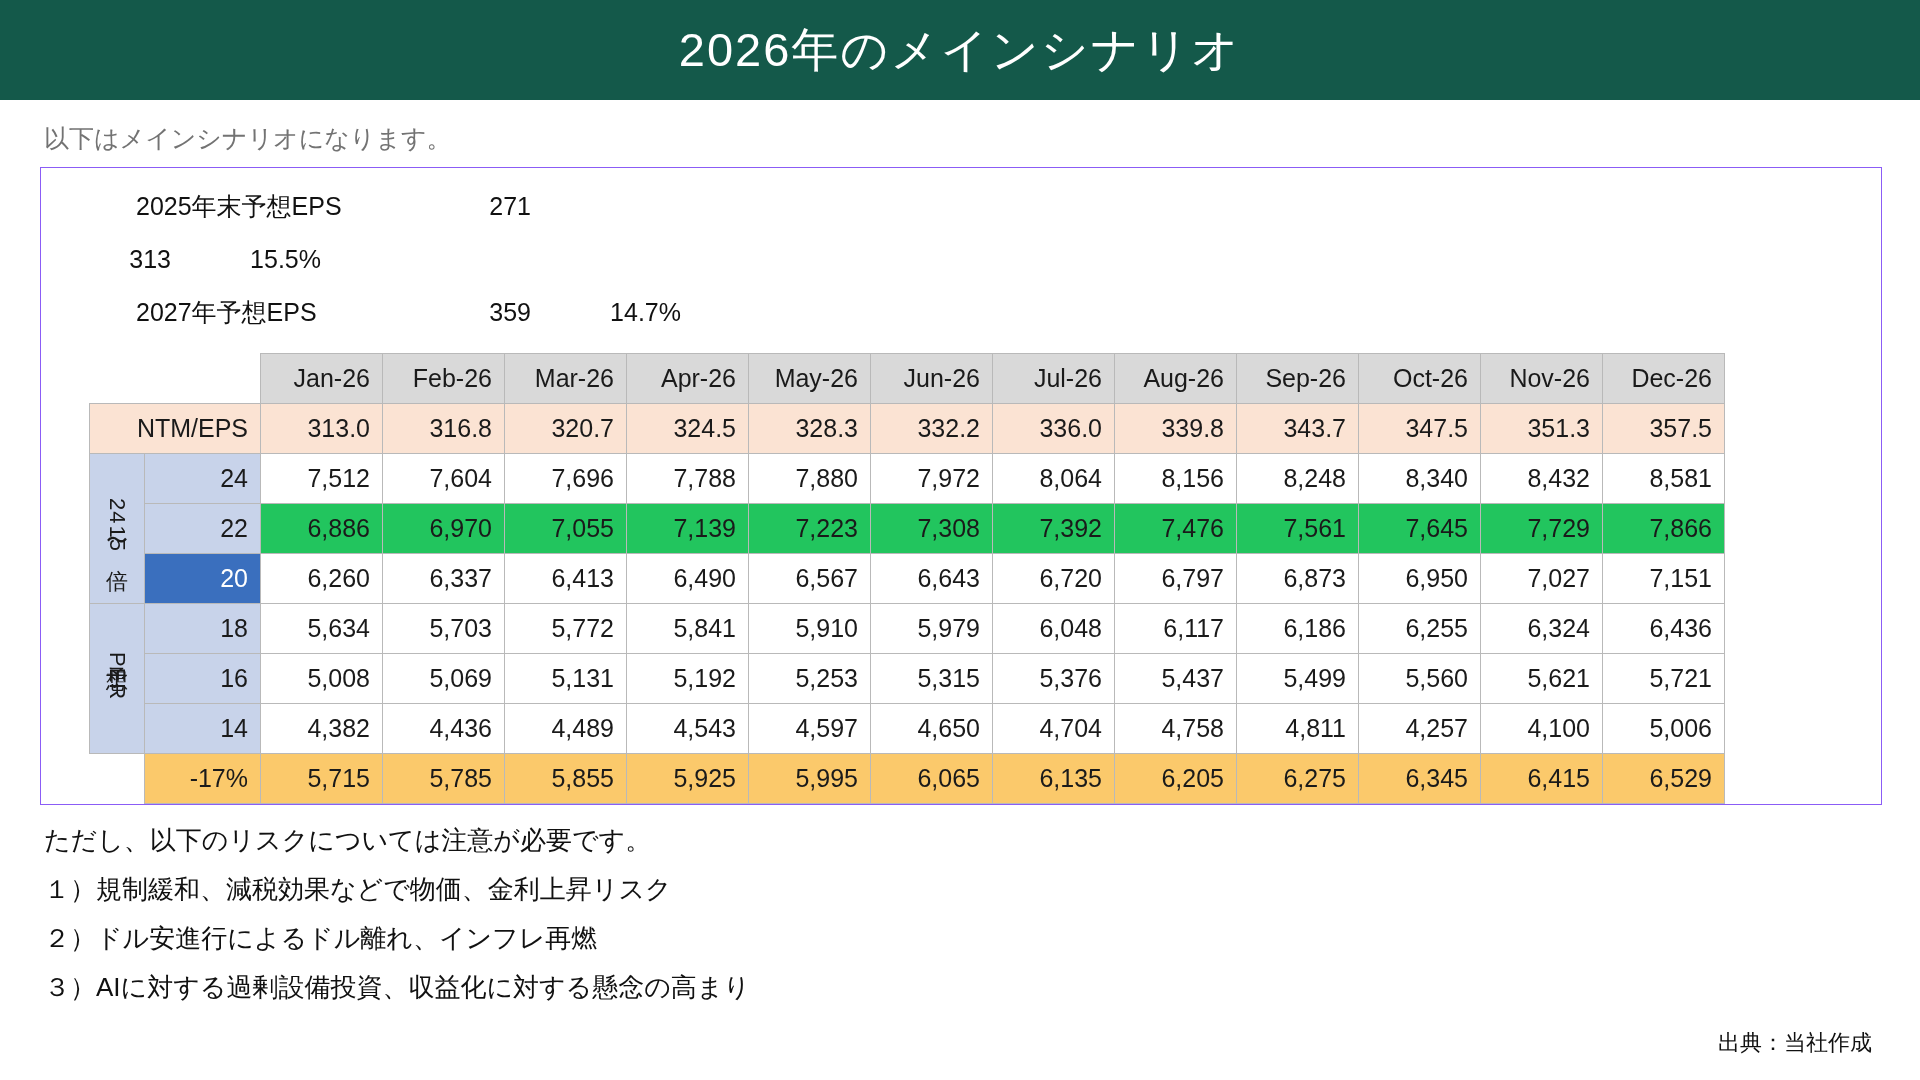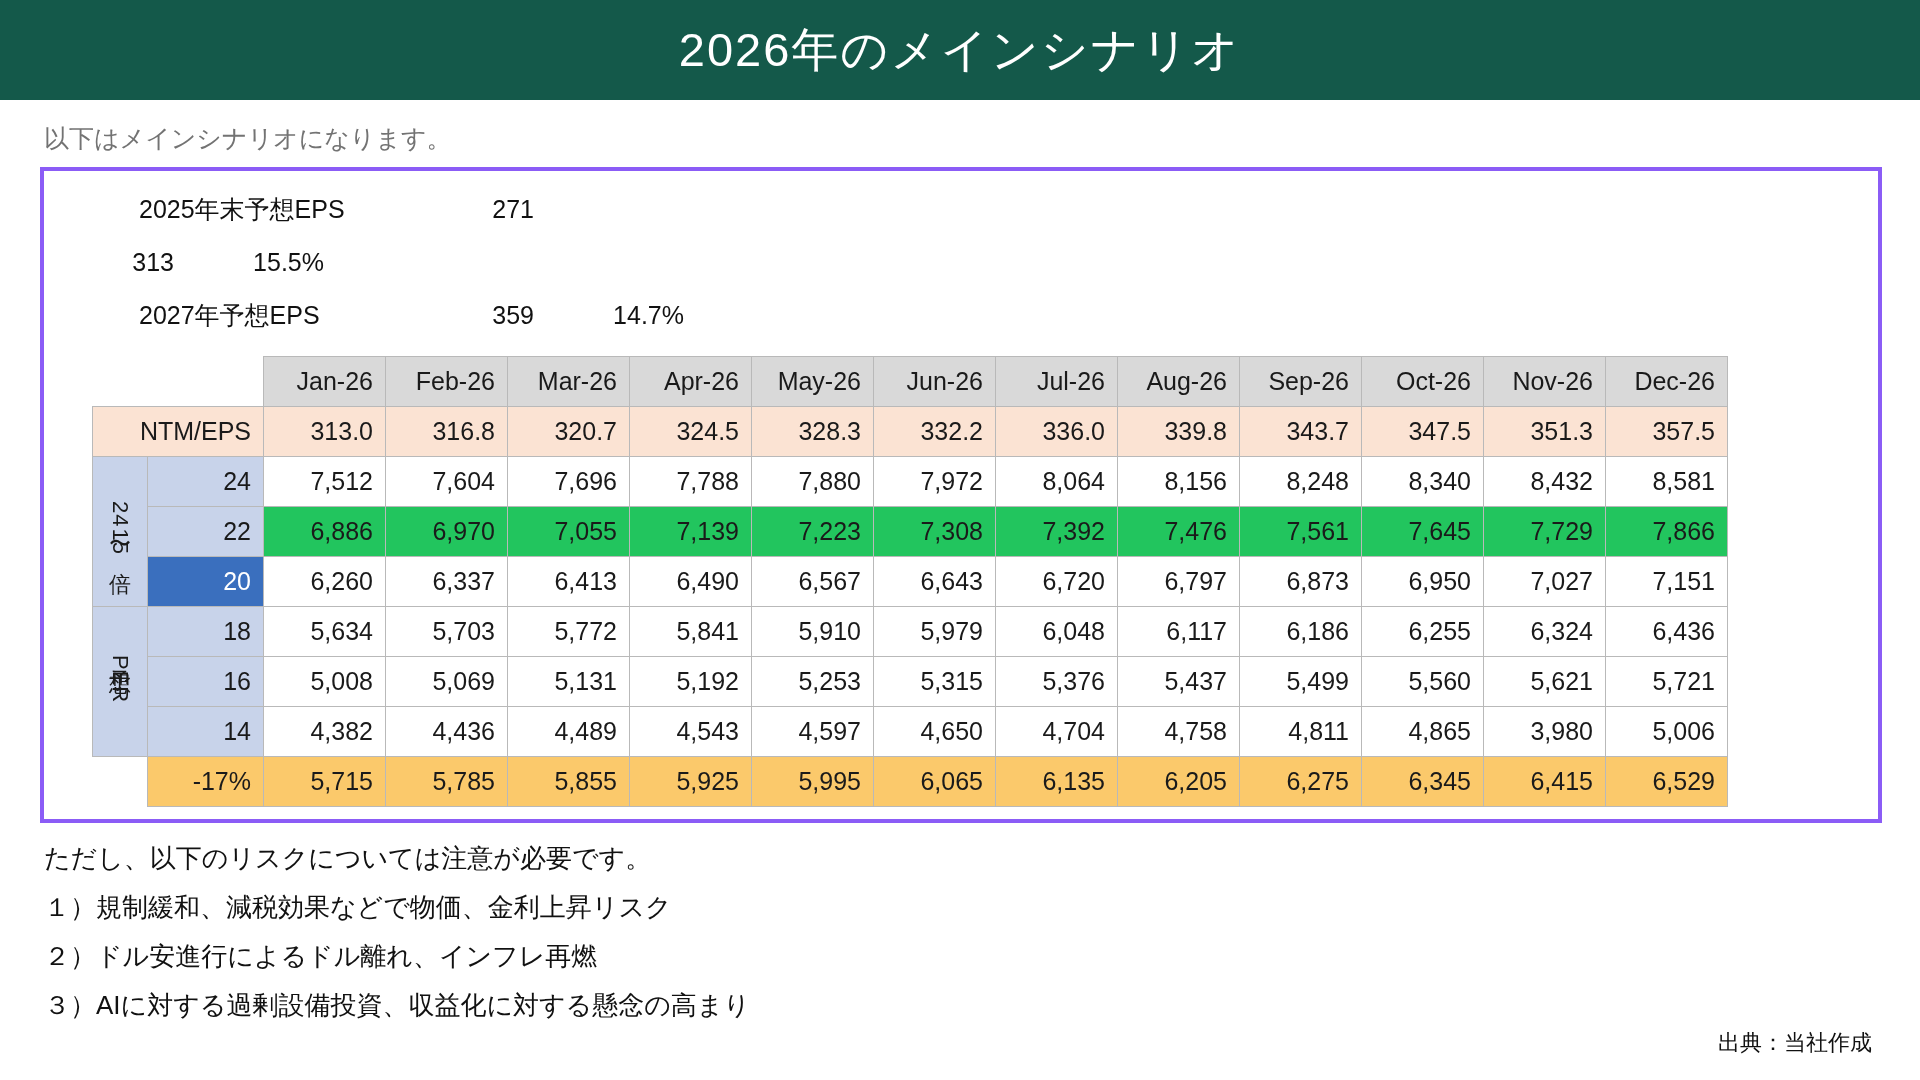--- a/index.html
+++ b/index.html
@@ -35,21 +35,21 @@
   .body-wrap {
     padding: 18px 40px 0 40px;
   }
   .lead-text {
     font-size: 25px;
     color: #737373;
     margin: 4px 0 12px 4px;
   }
   
   .table-box {
-    border: 4px solid #8b5cf6;
+    border: 1px solid #8b5cf6;
     width: 1842px;
     background: #ffffff;
     padding: 0;
     position: relative;
   }
   
   .eps-summary {
     padding: 12px 0 14px 0;
   }
   .eps-row {
@@ -69,21 +69,21 @@
   }
   .eps-pct {
     width: 150px;
     text-align: right;
     padding-left: 30px;
   }
   
   table.grid {
     border-collapse: collapse;
     margin-left: 48px;
-    margin-bottom: 12px;
+    margin-bottom: 0;
     font-size: 25px;
     color: #1a1a1a;
   }
   table.grid td, table.grid th {
     border: 1px solid #b9b9b9;
     height: 50px;
     padding: 0 12px;
     font-weight: normal;
     text-align: right;
     white-space: nowrap;
@@ -320,22 +320,22 @@
             <td class="per-num">14</td>
             <td class="val">4,382</td>
             <td class="val">4,436</td>
             <td class="val">4,489</td>
             <td class="val">4,543</td>
             <td class="val">4,597</td>
             <td class="val">4,650</td>
             <td class="val">4,704</td>
             <td class="val">4,758</td>
             <td class="val">4,811</td>
-            <td class="val">4,865</td>
-            <td class="val">3,980</td>
+            <td class="val">4,257</td>
+            <td class="val">4,100</td>
             <td class="val">5,006</td>
           </tr>
 
           <tr>
             <td class="blank-left"></td>
             <td class="pct-label">-17%</td>
             <td class="pct-cell">5,715</td>
             <td class="pct-cell">5,785</td>
             <td class="pct-cell">5,855</td>
             <td class="pct-cell">5,925</td>

